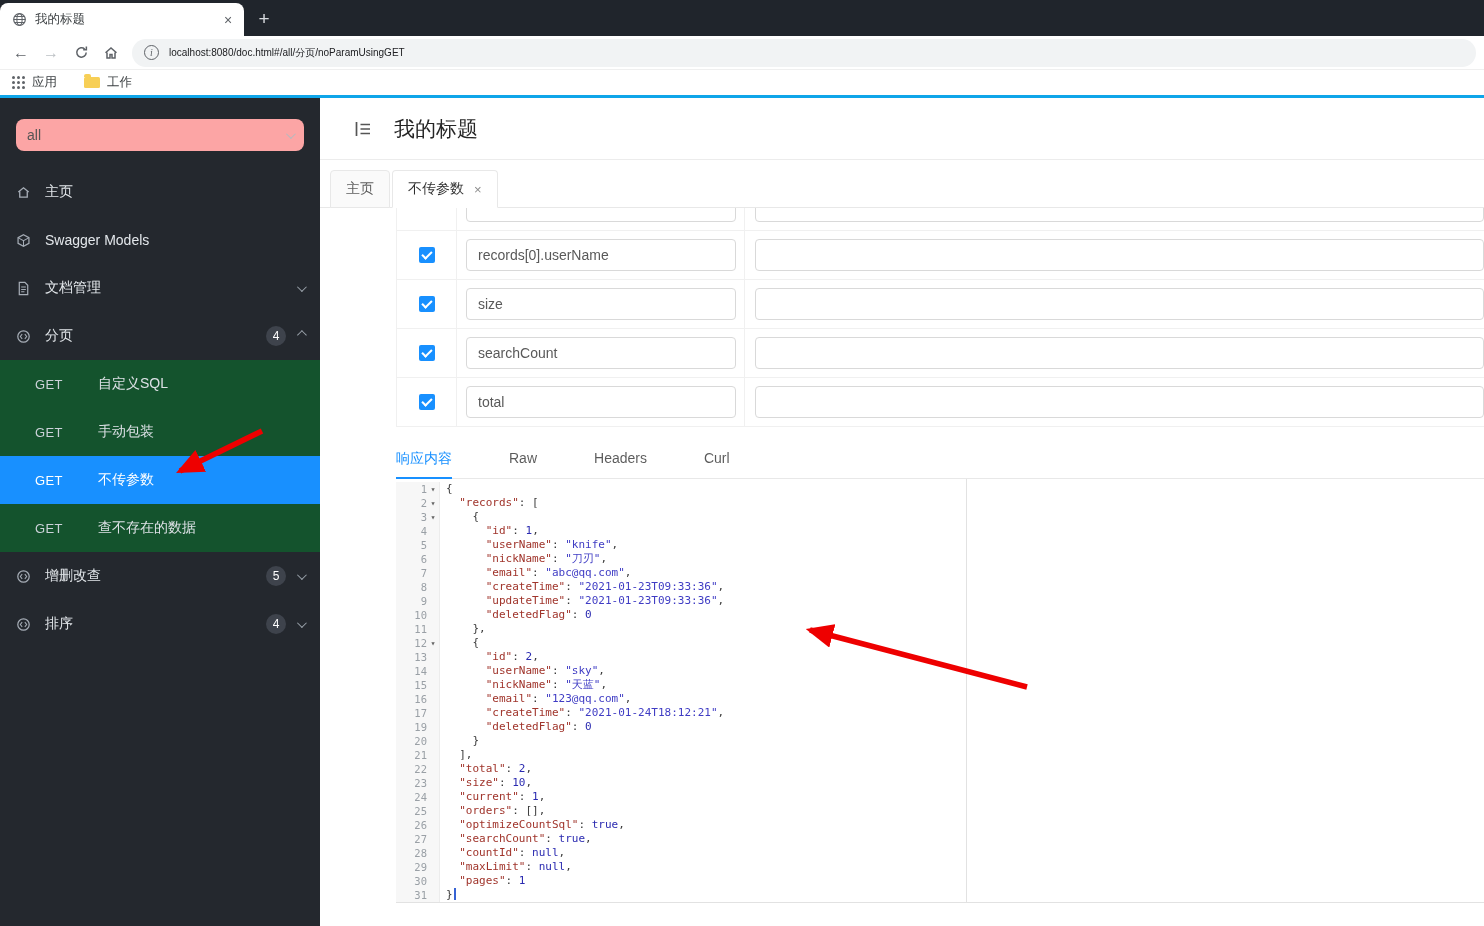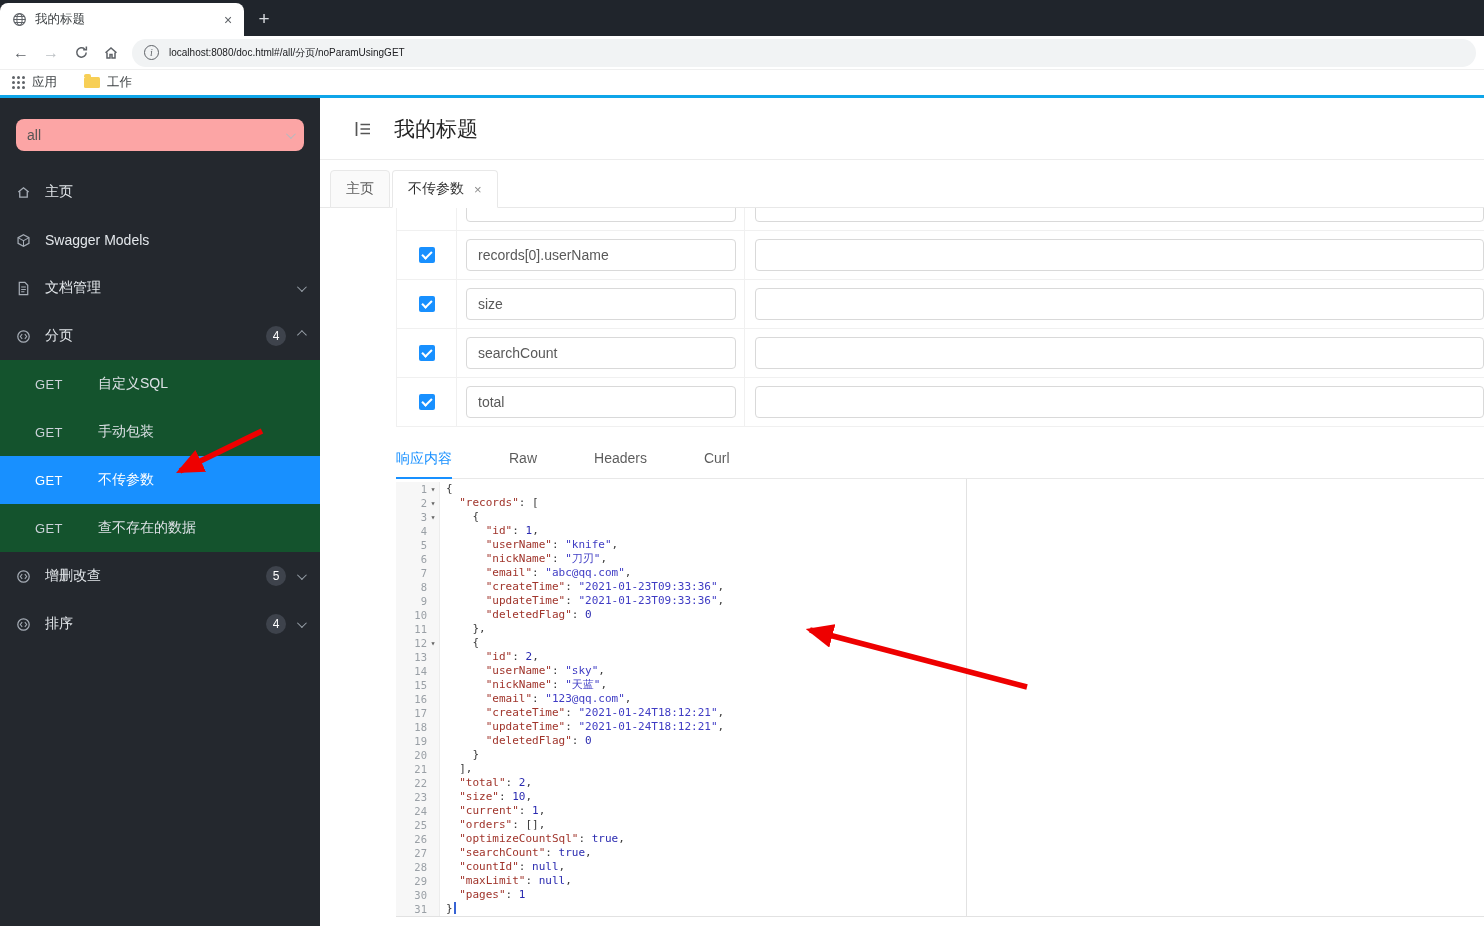--- a/index.html
+++ b/index.html
@@ -453,27 +453,20 @@
             </div>
             <div class="line">
               <span class="gut">
                 <span class="num">17</span>
                 <span class="foldm"></span>
               </span>
               <span class="codeln">      <span class="tk-k">"createTime"</span>: <span class="tk-s">"2021-01-24T18:12:21"</span>,</span>
             </div>
             <div class="line">
               <span class="gut">
-                <span class="num">18</span>
-                <span class="foldm"></span>
-              </span>
-              <span class="codeln">      <span class="tk-k">"updateTime"</span>: <span class="tk-s">"2021-01-24T18:12:21"</span>,</span>
-            </div>
-            <div class="line">
-              <span class="gut">
                 <span class="num">19</span>
                 <span class="foldm"></span>
               </span>
               <span class="codeln">      <span class="tk-k">"deletedFlag"</span>: <span class="tk-n">0</span></span>
             </div>
             <div class="line">
               <span class="gut">
                 <span class="num">20</span>
                 <span class="foldm"></span>
               </span>

